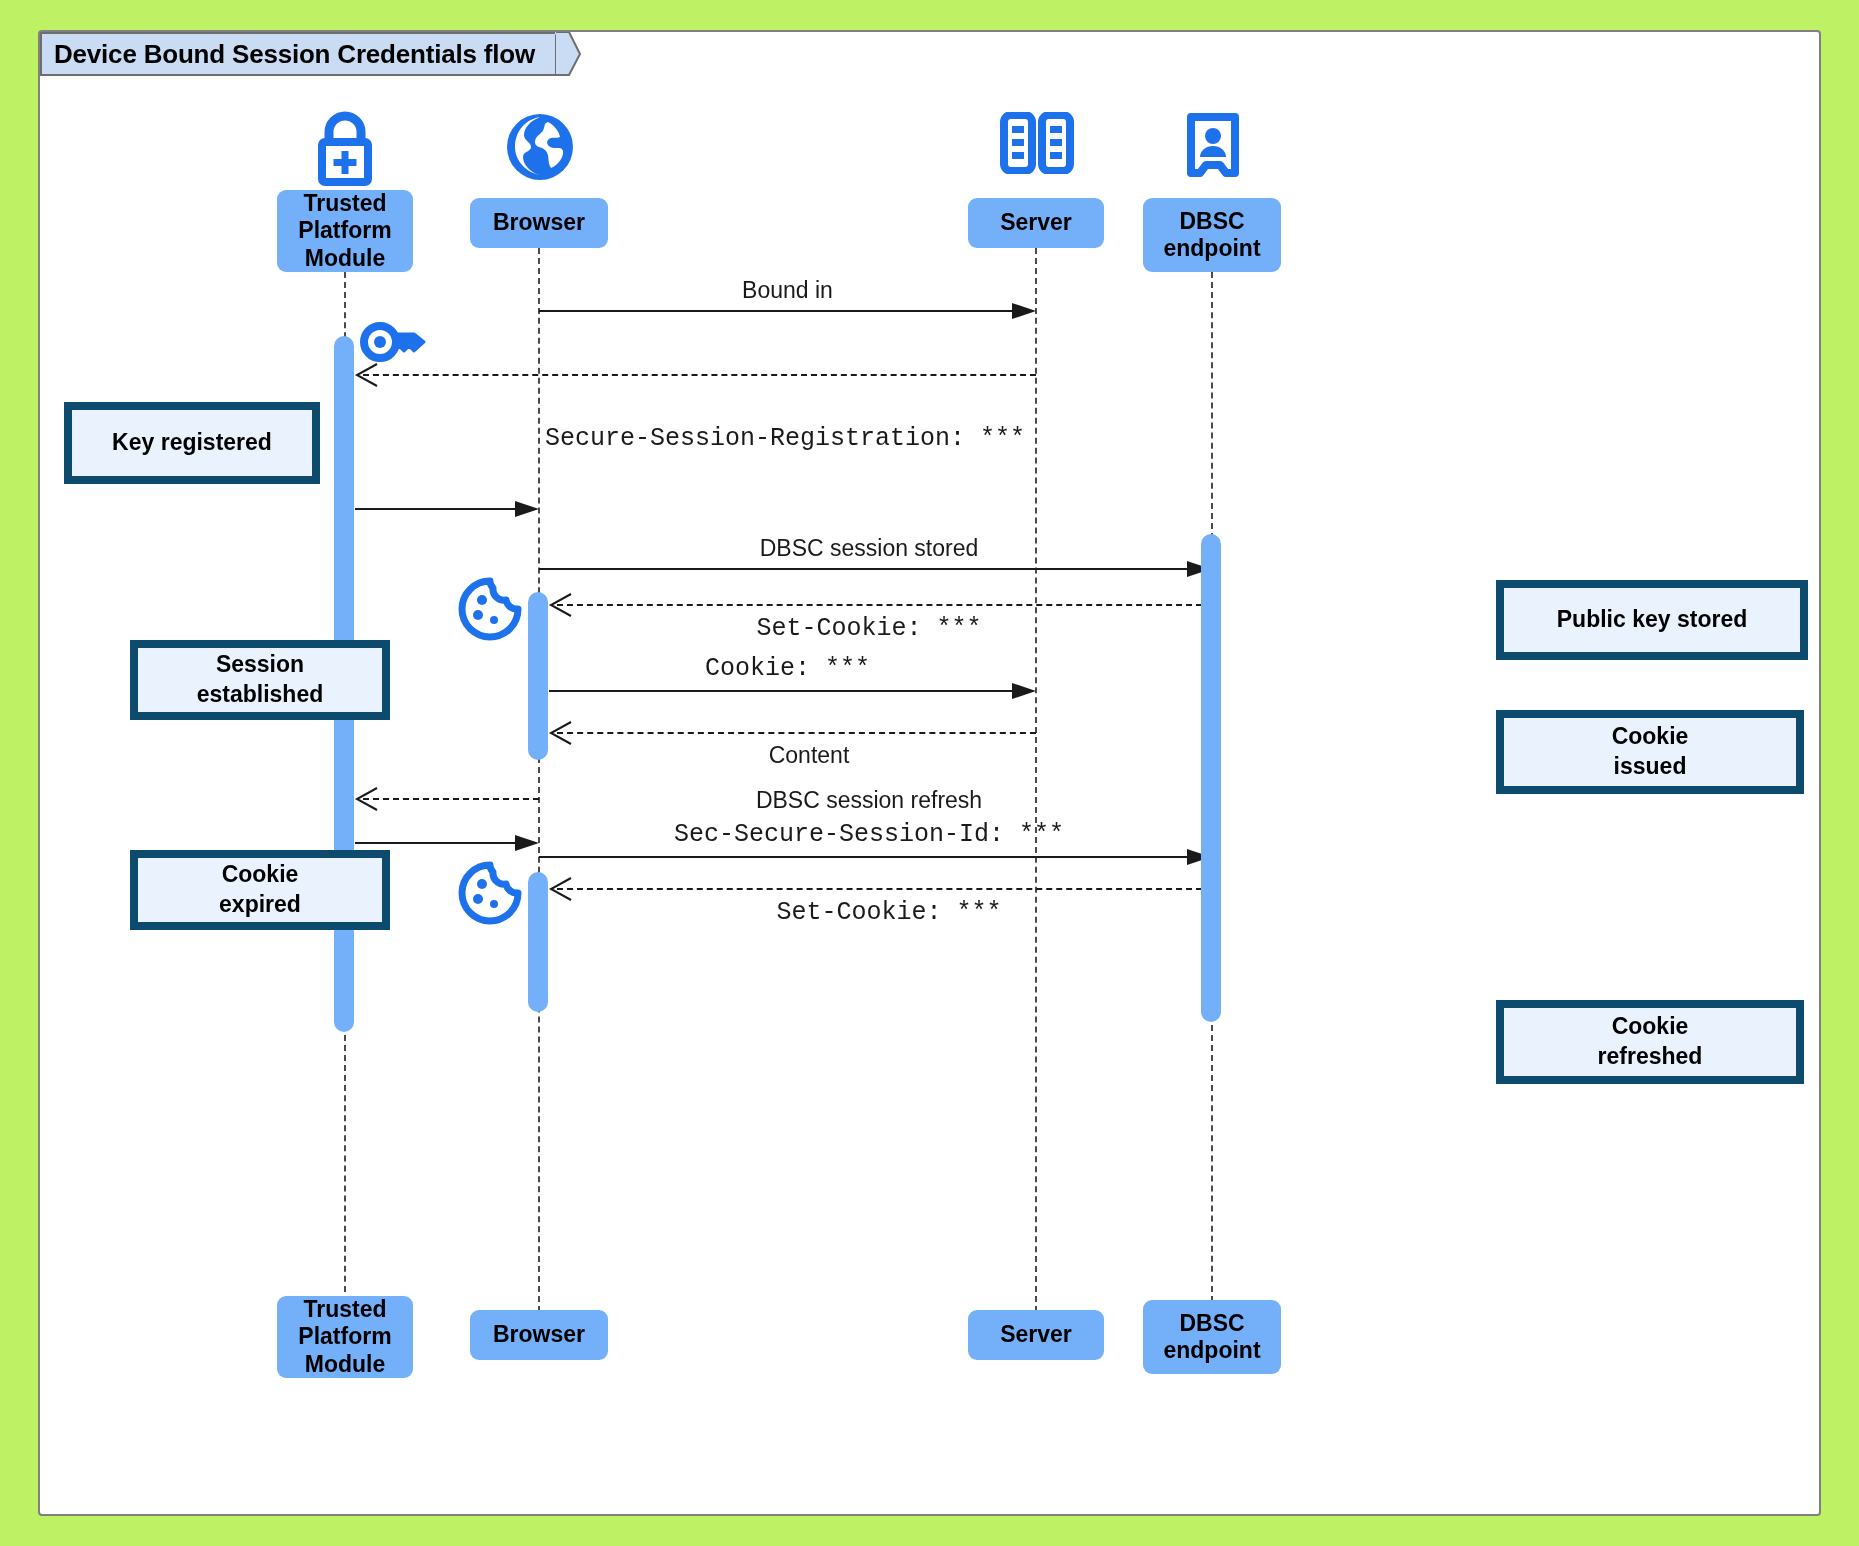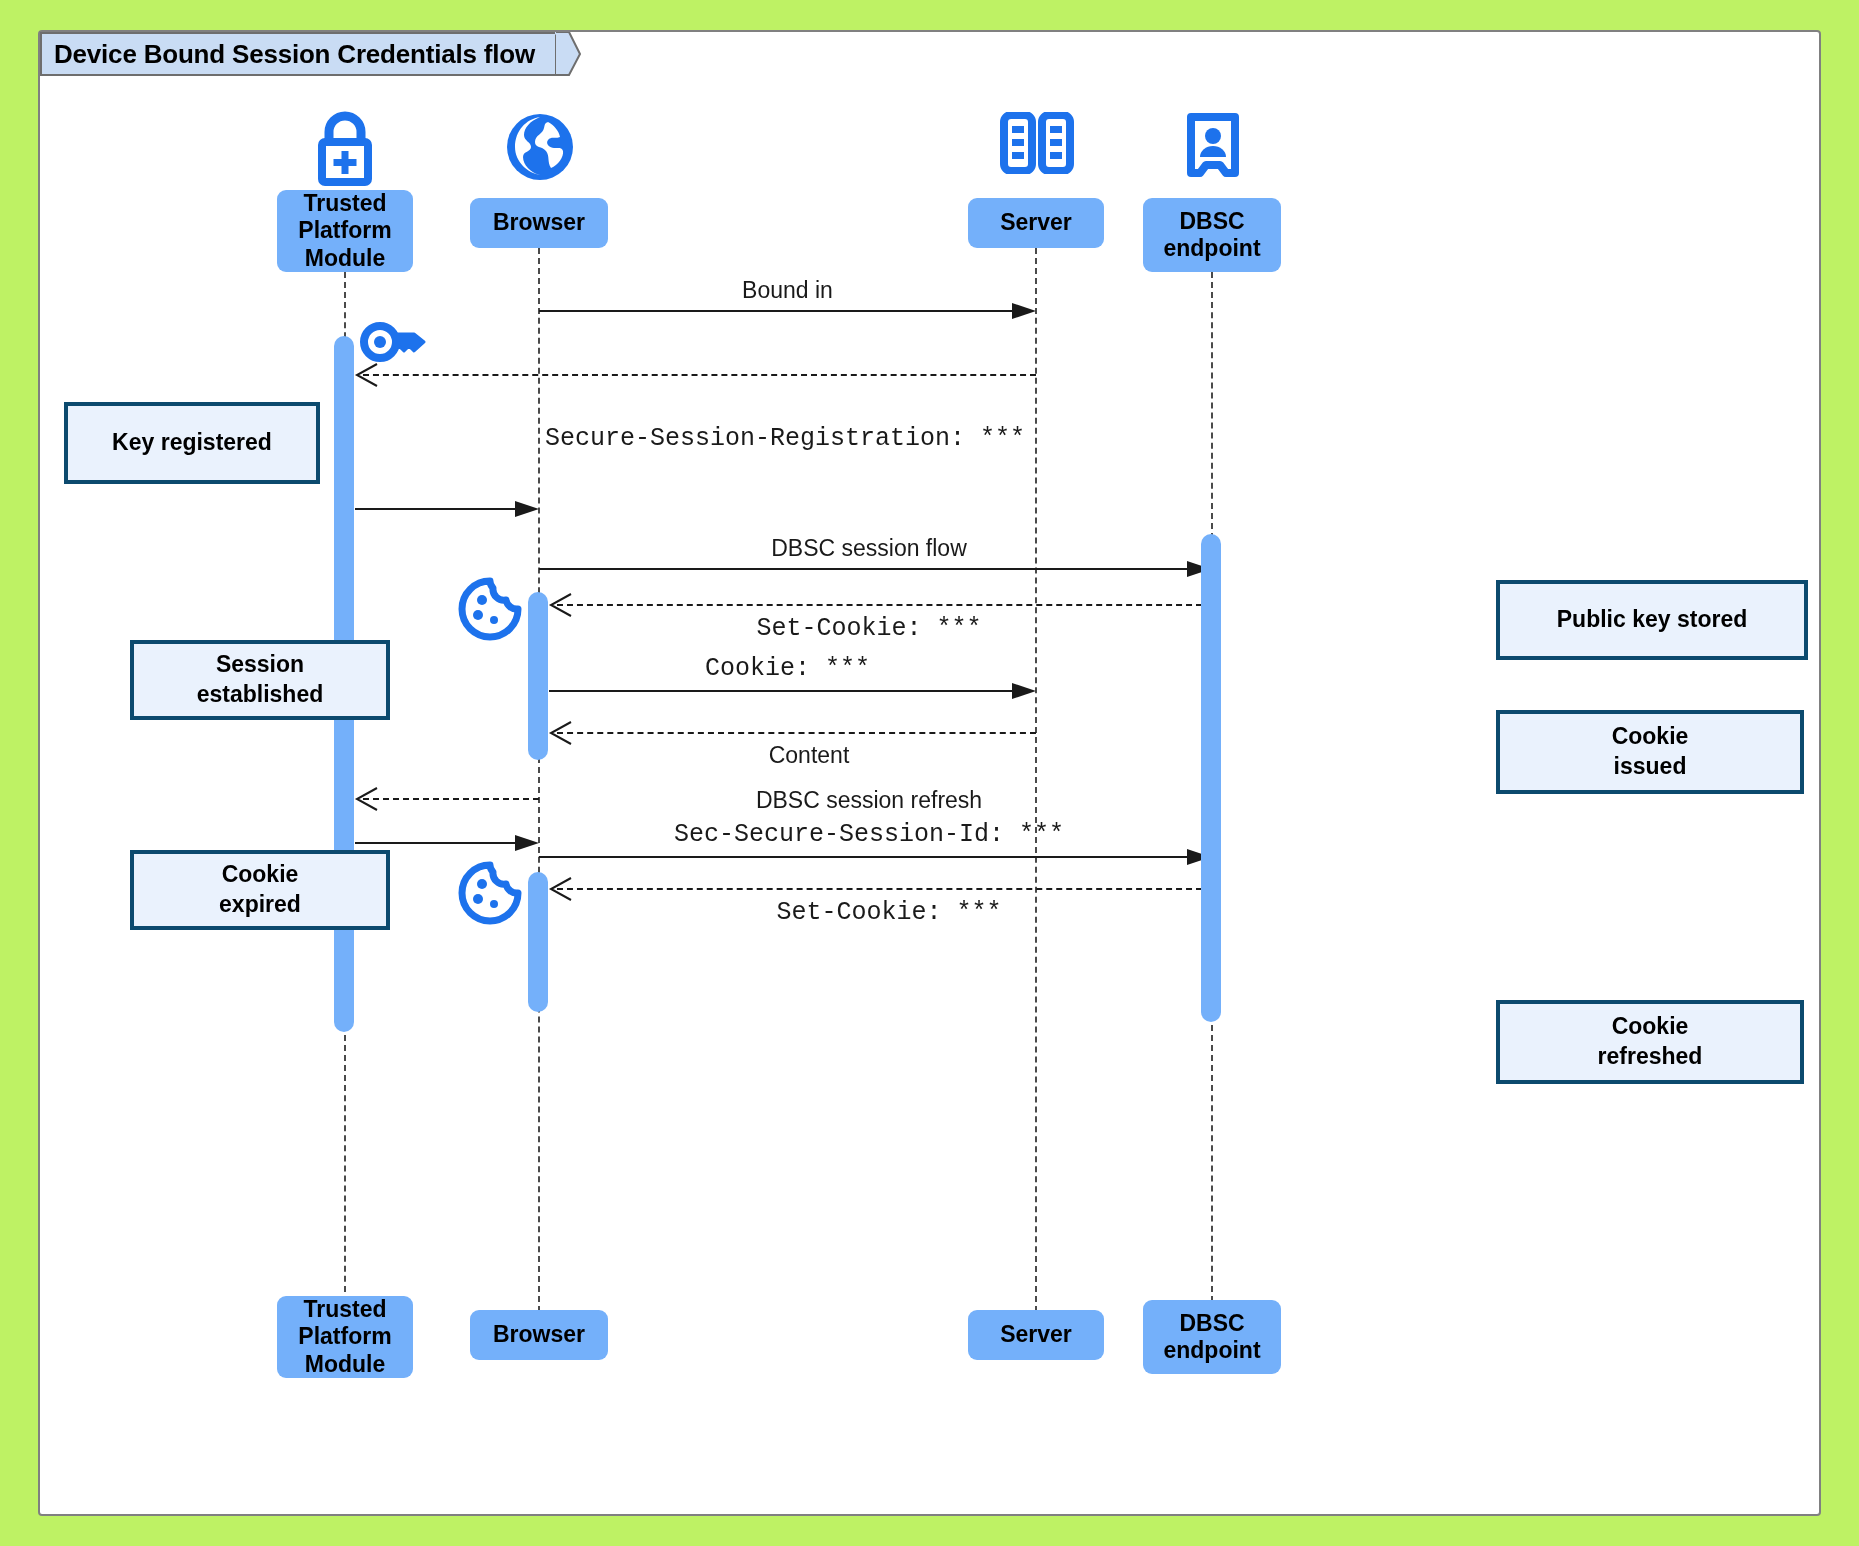--- a/index.html
+++ b/index.html
@@ -71,21 +71,21 @@
     position:absolute;
     width:20px;
     background:#74b0fa;
     border-radius:10px;
     z-index:3;
   }
   
   .note{
     position:absolute;
     background:#eaf2fd;
-    border:4px solid #0c4a6e;
+    border:8px solid #0c4a6e;
     box-sizing:border-box;
     color:#000;
     font-weight:bold;
     font-size:23px;
     display:flex;align-items:center;justify-content:center;
     text-align:center;
     line-height:1.3;
     z-index:5;
   }
   
@@ -211,21 +211,21 @@
   <div class="msg" style="left:355px;top:508px;width:184px;">
     <div class="line" style="width:170px;"></div>
     <div class="arrowhead" style="left:160px;top:-8px;">
       <svg width="26" height="18" viewBox="0 0 26 18">
           <path d="M0,1 L24,9 L0,17 Z" fill="#1a1a1a"></path>
         </svg>
     </div>
   </div>
 
   <div class="msg" style="left:539px;top:568px;width:673px;">
-    <div class="label sans" style="left:0;top:-33px;width:660px;">DBSC session flow</div>
+    <div class="label sans" style="left:0;top:-33px;width:660px;">DBSC session stored</div>
     <div class="line" style="width:662px;"></div>
     <div class="arrowhead" style="left:648px;top:-8px;">
       <svg width="26" height="18" viewBox="0 0 26 18">
           <path d="M0,1 L24,9 L0,17 Z" fill="#1a1a1a"></path>
         </svg>
     </div>
   </div>
 
   <div class="msg dashed" style="left:549px;top:604px;width:663px;">
     <div class="line" style="left:8px;width:655px;"></div>

